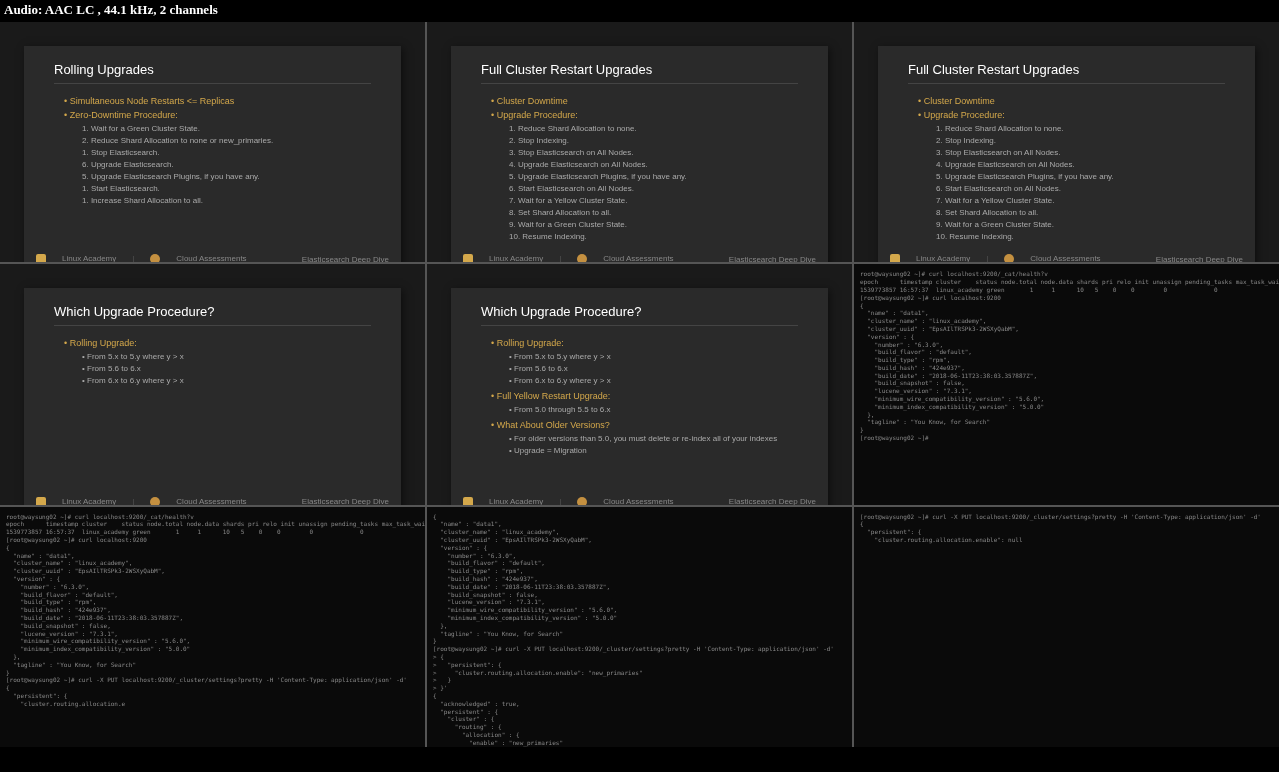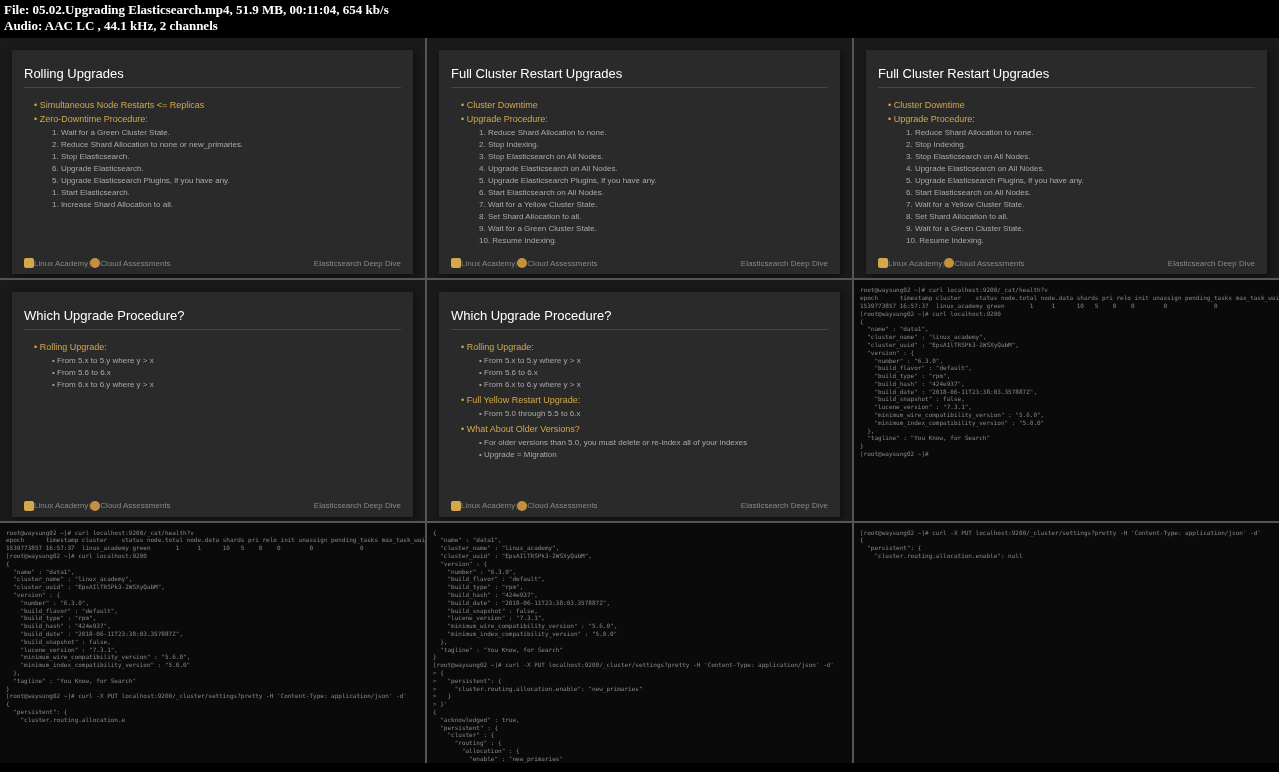--- a/index.html
+++ b/index.html
@@ -1,37 +1,36 @@
 <!DOCTYPE html>
 <html><head>
 <meta charset="utf-8">
 <style>
 *{margin:0;padding:0;box-sizing:border-box}
 body{background:#000;font-family:Arial,sans-serif;width:1279px;height:772px;overflow:hidden}
 .header{color:#fff;font-weight:bold;font-size:13px;padding:2px 4px;font-family:Georgia,serif}
 .grid{display:grid;grid-template-columns:repeat(3,1fr);grid-template-rows:repeat(3,1fr);gap:2px;background:#555;width:100%;height:725px;margin-top:2px}
 .cell{background:#1a1a1a;position:relative;overflow:hidden}
-.slide{background:#2a2a2a;margin:12px;height:calc(100% - 16px);padding:16px 12px;position:relative;box-shadow:2px 2px 8px rgba(0,0,0,0.5)}
+.slide{background:#2a2a2a;margin:24px;height:calc(100% - 16px);padding:16px 30px;position:relative;box-shadow:2px 2px 8px rgba(0,0,0,0.5)}
 .slide-title{color:#fff;font-size:13px;margin-bottom:12px;padding-bottom:6px;border-bottom:1px solid #444}
 .bullet{color:#d4a84b;font-size:9px;margin:4px 0 4px 10px}
 .bullet::before{content:"• ";color:#d4a84b}
 .sub-item{color:#aaa;font-size:8px;margin:3px 0 3px 28px}
 .footer{position:absolute;bottom:6px;left:12px;right:12px;display:flex;align-items:center;justify-content:space-between;font-size:8px;color:#888}
-.footer-left{display:flex;align-items:center;gap:0}
+.footer-left{display:flex;align-items:flex-start;gap:16px}
 .logo-icon{width:10px;height:10px;background:#d4a84b;border-radius:2px}
 .cloud-icon{width:10px;height:10px;background:#c49040;border-radius:50%}
 .terminal{background:#0a0a0a;padding:6px;font-family:monospace;font-size:6px;color:#888;width:100%;height:100%;overflow:hidden;line-height:1.3}
 .sub-bullet{color:#d4a84b;font-size:9px;margin:6px 0 4px 10px}
 .sub-bullet::before{content:"• ";color:#d4a84b}
 </style>
 </head>
 <body>
 
 <div class="header">
-<div>File: 05.02.Upgrading Elasticsearch.mp4, 51.9 MB, 00:11:04, 654 kb/s</div>
 <div>Audio: AAC LC , 44.1 kHz, 2 channels</div>
 </div>
 
 <div class="grid">
 
 <div class="cell">
 <div class="slide">
 <div class="slide-title">Rolling Upgrades</div>
 <div class="bullet">Simultaneous Node Restarts &lt;= Replicas</div>
 <div class="bullet">Zero-Downtime Procedure:</div>

